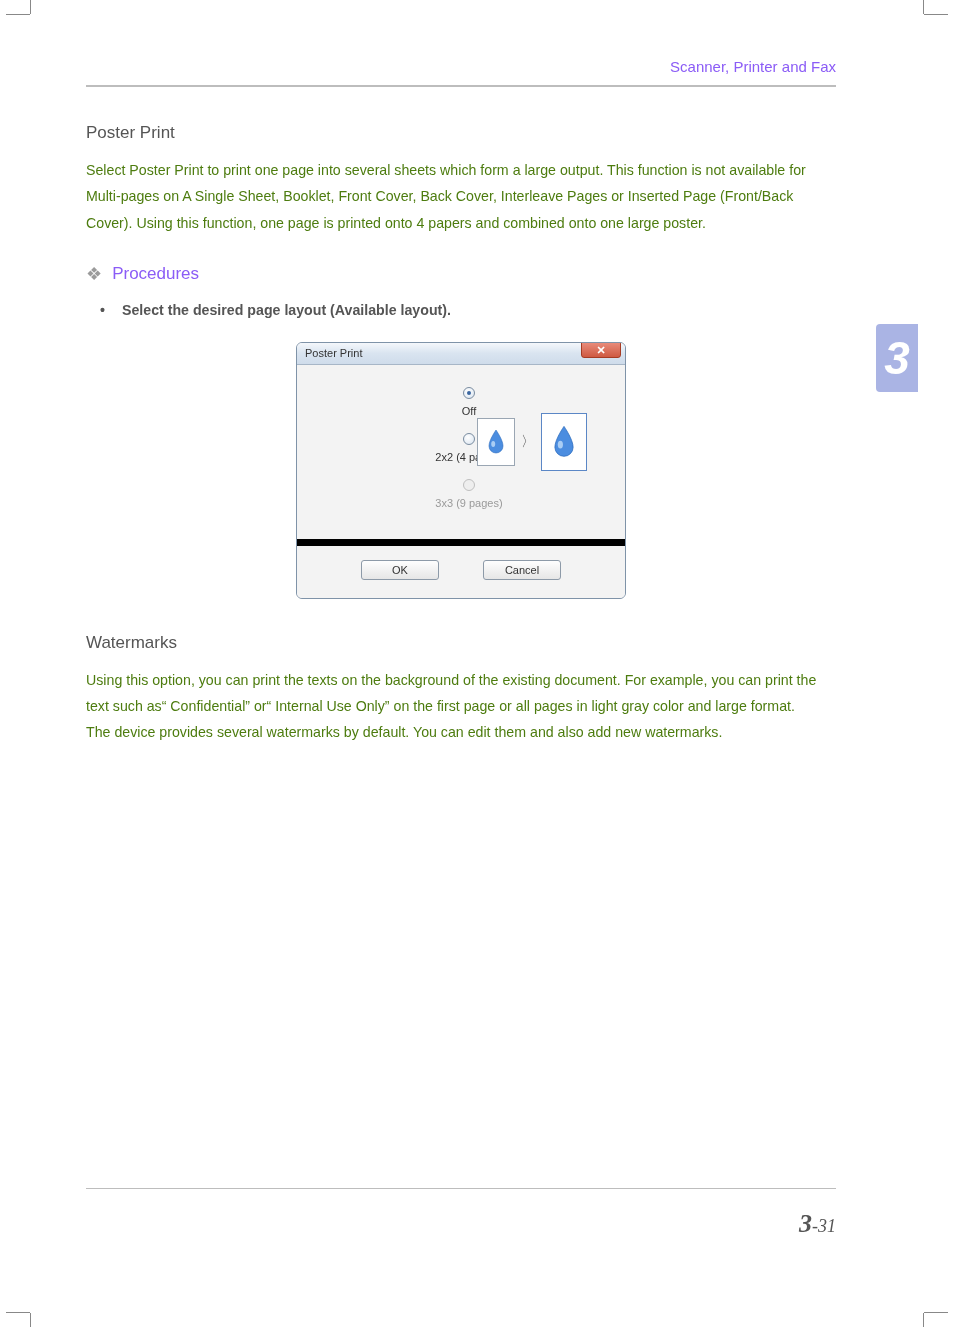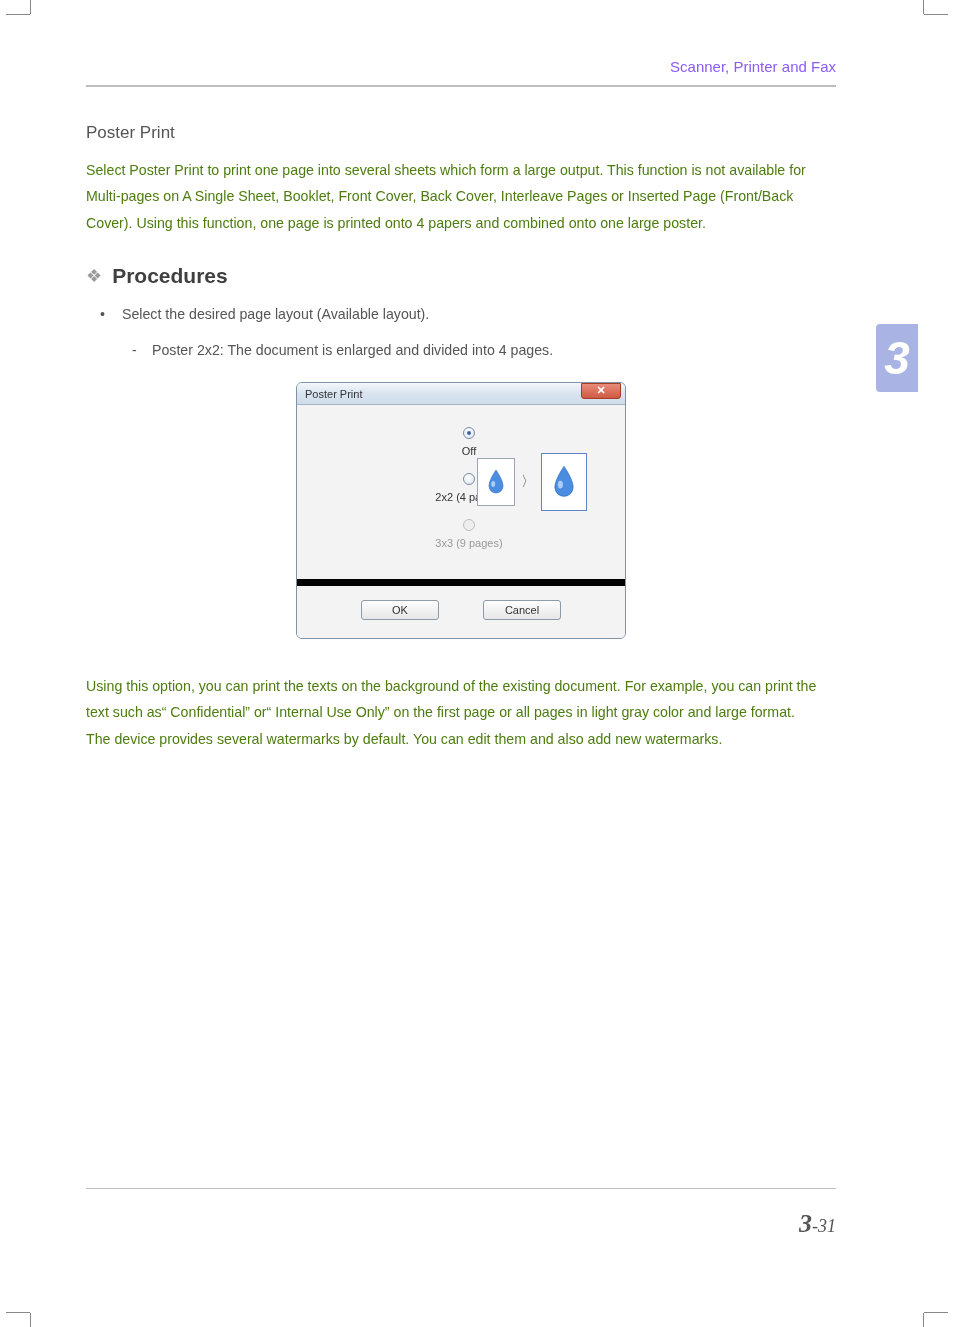--- a/index.html
+++ b/index.html
@@ -49,38 +49,38 @@
     gap: 10px;
     color: #555;
     margin-bottom: 14px;
   }
   .procedures-heading .diamond {
     color: #9b9b9b;
     font-size: 18px;
     line-height: 1;
   }
   .procedures-heading .txt {
-    font-size: 21px;
-    font-weight: 700;
-    color: #404040;
+    font-size: 17px;
+    font-weight: 400;
+    color: #8b5cf6;
   }
 
   ul.bullets {
     list-style: none;
     padding-left: 18px;
     color: #555;
     font-size: 14.2px;
   }
   ul.bullets > li::before {
     content: "•";
     display: inline-block;
     width: 18px;
     margin-left: -4px;
   }
-  ul.bullets > li { line-height: 1.7; }
+  ul.bullets > li { line-height: 1.7; font-weight: bold; }
 
   ul.dashes {
     list-style: none;
     padding-left: 28px;
     margin-top: 12px;
     font-size: 14.2px;
     color: #555;
   }
   ul.dashes > li::before {
     content: "-";
@@ -280,25 +280,20 @@
   <p class="body">Select Poster Print to print one page into several sheets which form a large output. This function is not available for Multi-pages on A Single Sheet, Booklet, Front Cover, Back Cover, Interleave Pages or Inserted Page (Front/Back Cover). Using this function, one page is printed onto 4 papers and combined onto one large poster.</p>
 
   <div class="procedures-heading">
     <span class="diamond">❖</span>
     <span class="txt">Procedures</span>
   </div>
 
   <ul class="bullets">
     <li>
       <span>Select the desired page layout (Available layout).</span>
-      <ul class="dashes">
-        <li>
-          <span>Poster 2x2: The document is enlarged and divided into 4 pages.</span>
-        </li>
-      </ul>
     </li>
   </ul>
 
   <div class="dialog-wrap">
     <div class="dialog">
       <div class="dialog-title">
         <span>Poster Print</span>
         <div class="close-btn">
           <span>✕</span>
         </div>
@@ -341,20 +336,21 @@
         <div class="win-btn">
           <span>OK</span>
         </div>
         <div class="win-btn">
           <span>Cancel</span>
         </div>
       </div>
     </div>
   </div>
 
+  <h2 class="section-title">Watermarks</h2>
   <p class="body" style="white-space:pre-line;">Using this option, you can print the texts on the background of the existing document. For example, you can print the text such as“ Confidential” or“ Internal Use Only” on the first page or all pages in light gray color and large format.
 The device provides several watermarks by default. You can edit them and also add new watermarks.</p>
 
 </div>
 
 <div class="footer">
   <div class="footer-rule"></div>
   <div class="page-num">
     <span class="chap">3</span><span class="rest">-31</span>
   </div>

